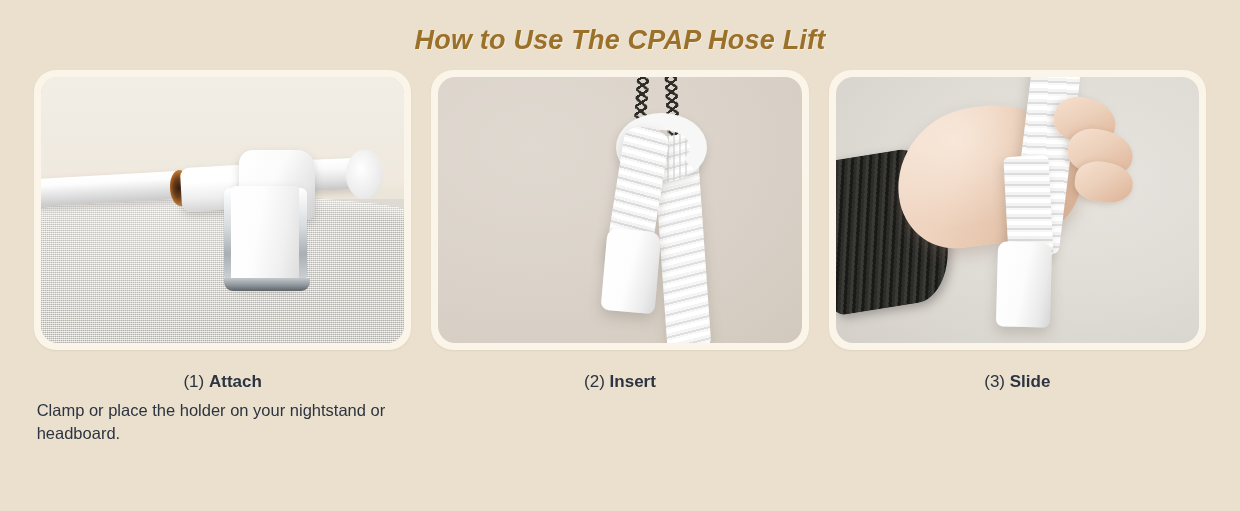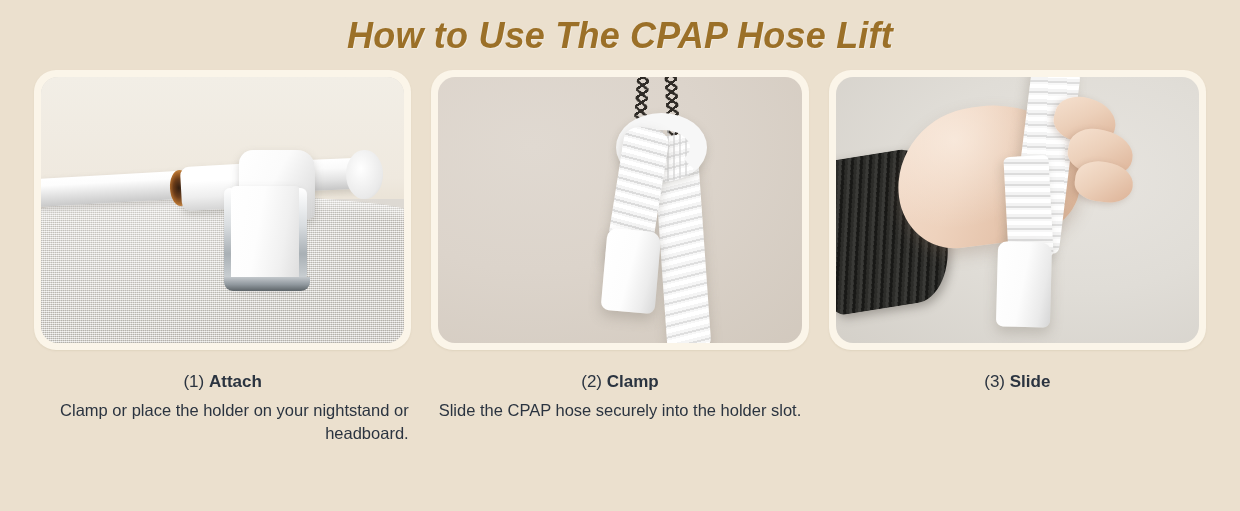--- a/index.html
+++ b/index.html
@@ -9,26 +9,26 @@
     height: 511px;
     background: #ebe0ce;
     font-family: "Liberation Sans", sans-serif;
     overflow: hidden;
     position: relative;
   }
 
   
   .title {
     text-align: center;
-    font-size: 36px;
+    font-size: 27px;
     font-weight: bold;
     font-style: italic;
     color: #9b7028;
     letter-spacing: 0.2px;
-    padding-top: 16px;
+    padding-top: 26px;
     line-height: 1.1;
     text-shadow: 1px 1px 0 rgba(255,255,255,.35);
   }
 
   
   .steps {
     display: flex;
     justify-content: space-between;
     padding: 14px 34px 0 34px;
     gap: 20px;
@@ -63,21 +63,21 @@
     color: #2b3440;
     text-align: center;
     line-height: 1.2;
   }
   .cap-head .num { font-weight: 400; }
   .cap-head .lbl { font-weight: bold; }
   .cap-body {
     margin-top: 7px;
     font-size: 16.5px;
     color: #2b3440;
-    text-align: right;
+    text-align: left;
     line-height: 1.38;
     max-width: 372px;
   }
 
   
   .p1-bg {
     position: absolute; inset: 0;
     background:
       linear-gradient(#f2eee6 0%, #efe9df 38%, #ebe4d8 45%, #ebe4d8 46%, transparent 46%),
       #ddd9d3;
@@ -334,23 +334,22 @@
         <div class="p2-zig a"></div>
         <div class="p2-zig b"></div>
         <div class="p2-limbR"></div>
         <div class="p2-bend"></div>
         <div class="p2-limbL"></div>
         <div class="p2-cuff"></div>
       </div>
     </div>
     <div class="cap-head">
       <span class="num">(2)</span>
-      <span class="lbl">Clamp</span>
-    </div>
-    <div class="cap-body">Slide the CPAP hose securely into the holder slot.</div>
+      <span class="lbl">Insert</span>
+    </div>
   </div>
 
   <div class="step">
     <div class="frame">
       <div class="photo">
         <div class="p3-bg"></div>
         <div class="p3-sleeve"></div>
         <div class="p3-arm"></div>
         <div class="p3-hose"></div>
         <div class="p3-f1"></div>

